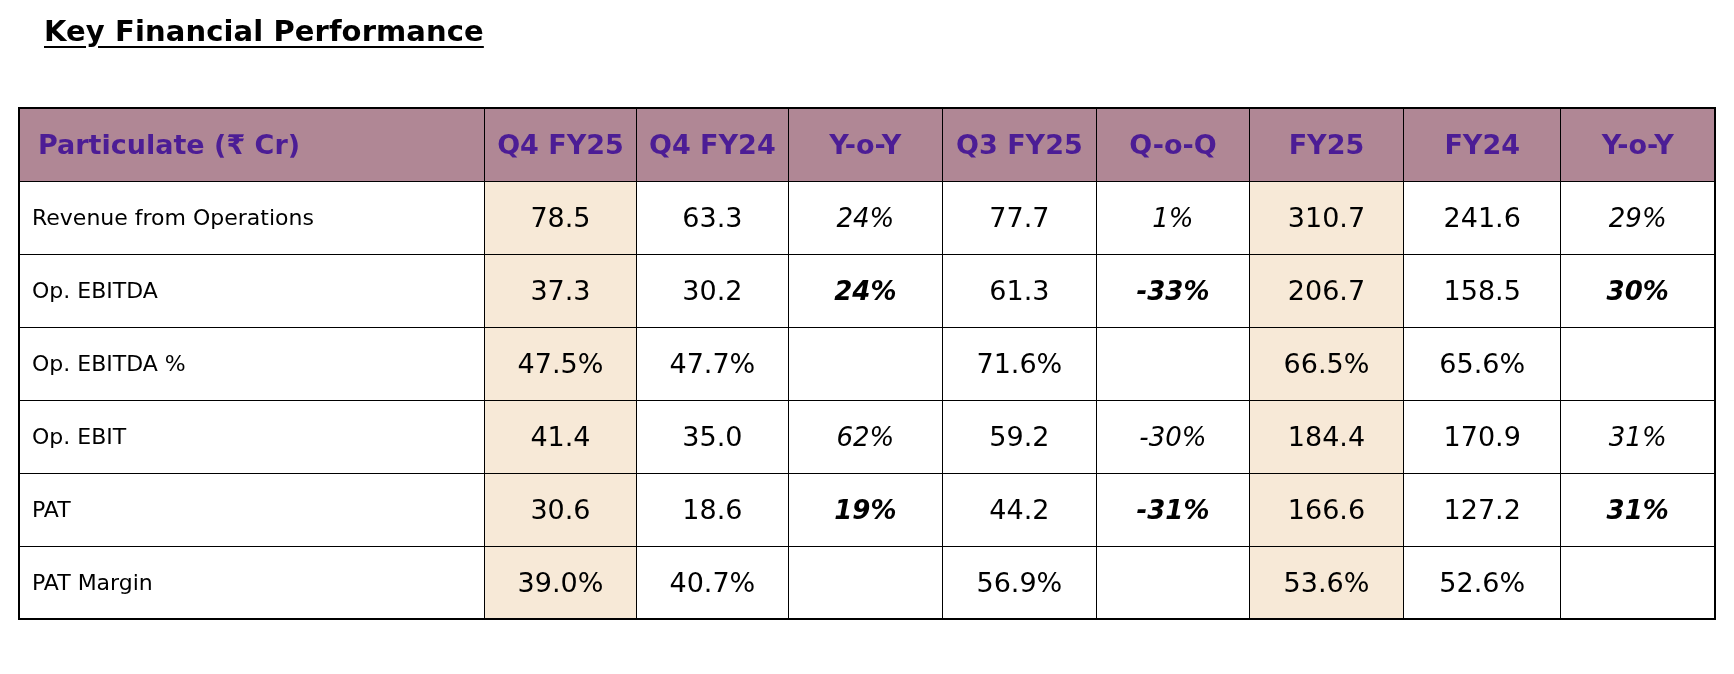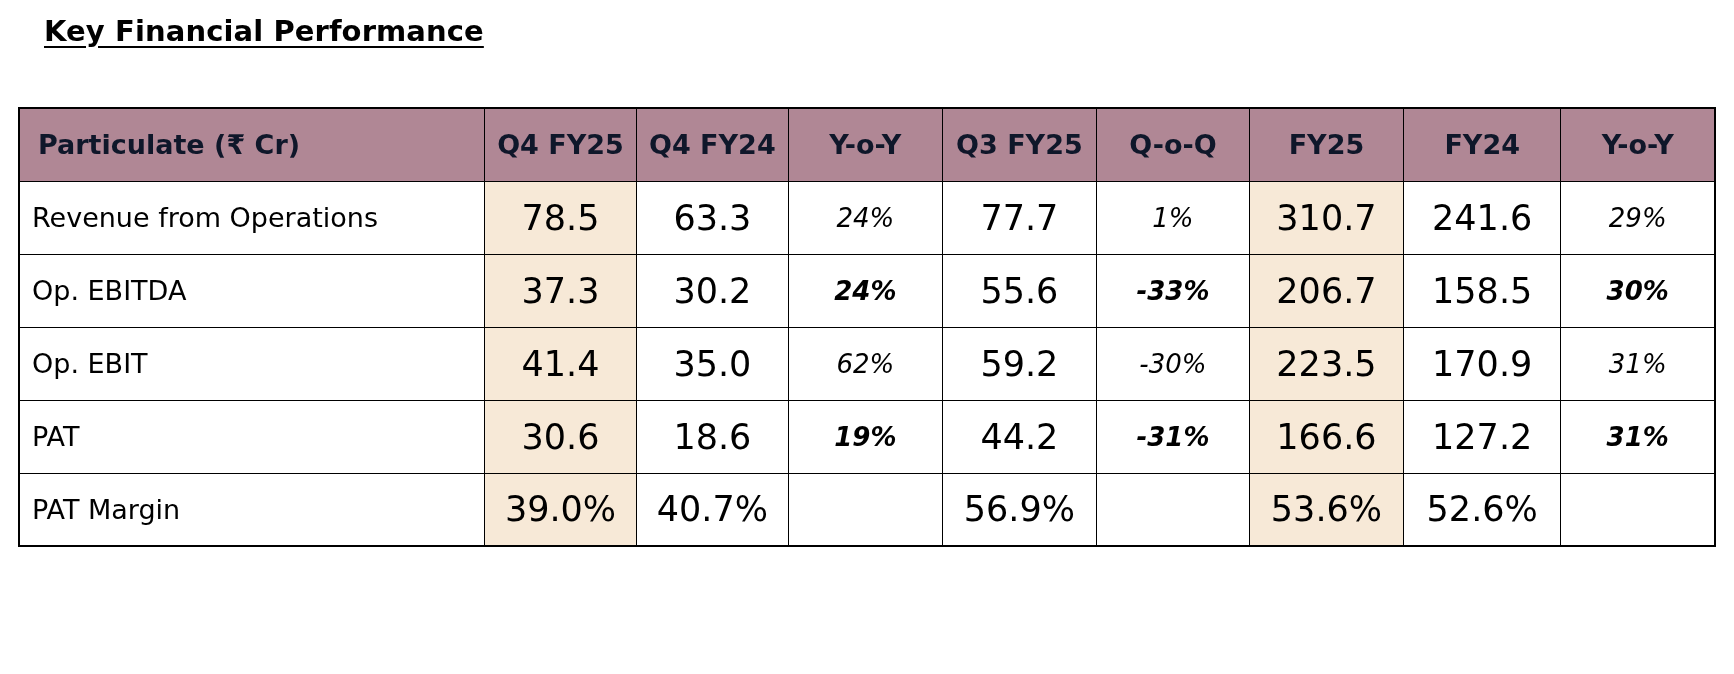--- a/index.html
+++ b/index.html
@@ -44,42 +44,42 @@
     border: 2px solid #000000;
   }
   table.fin th, table.fin td {
     border: 1px solid #000000;
     padding: 0;
     height: 73px;
     box-sizing: border-box;
   }
   thead th {
     background: #b08795;
-    color: #0f172a;
+    color: #4c1d95;
     font-size: 27px;
     font-weight: bold;
     text-align: center;
     vertical-align: middle;
     border-color: #000000;
     height: 68px;
   }
   thead th.particulate {
     text-align: left;
     padding-left: 18px;
   }
   tbody td {
-    font-size: 35px;
+    font-size: 27px;
     text-align: center;
     vertical-align: middle;
     background: #ffffff;
   }
   tbody td.label {
     text-align: left;
     padding-left: 12px;
-    font-size: 27px;
+    font-size: 22px;
   }
   td.hl {
     background: #f7e9d7;
   }
   tr.bold td {
     font-weight: normal;
   }
   td.pct {
     font-style: italic;
     font-size: 26px;
@@ -144,36 +144,47 @@
           <td class="hl">310.7</td>
           <td>241.6</td>
           <td class="pct">29%</td>
         </tr>
 
         <tr class="bold">
           <td class="label">Op. EBITDA</td>
           <td class="hl">37.3</td>
           <td>30.2</td>
           <td class="pct">24%</td>
-          <td>55.6</td>
+          <td>61.3</td>
           <td class="pct">-33%</td>
           <td class="hl">206.7</td>
           <td>158.5</td>
           <td class="pct">30%</td>
         </tr>
 
+        <tr>
+          <td class="label">Op. EBITDA %</td>
+          <td class="hl">47.5%</td>
+          <td>47.7%</td>
+          <td class="pct"></td>
+          <td>71.6%</td>
+          <td class="pct"></td>
+          <td class="hl">66.5%</td>
+          <td>65.6%</td>
+          <td class="pct"></td>
+        </tr>
 
         <tr>
           <td class="label">Op. EBIT</td>
           <td class="hl">41.4</td>
           <td>35.0</td>
           <td class="pct">62%</td>
           <td>59.2</td>
           <td class="pct">-30%</td>
-          <td class="hl">223.5</td>
+          <td class="hl">184.4</td>
           <td>170.9</td>
           <td class="pct">31%</td>
         </tr>
 
         <tr class="bold">
           <td class="label">PAT</td>
           <td class="hl">30.6</td>
           <td>18.6</td>
           <td class="pct">19%</td>
           <td>44.2</td>

